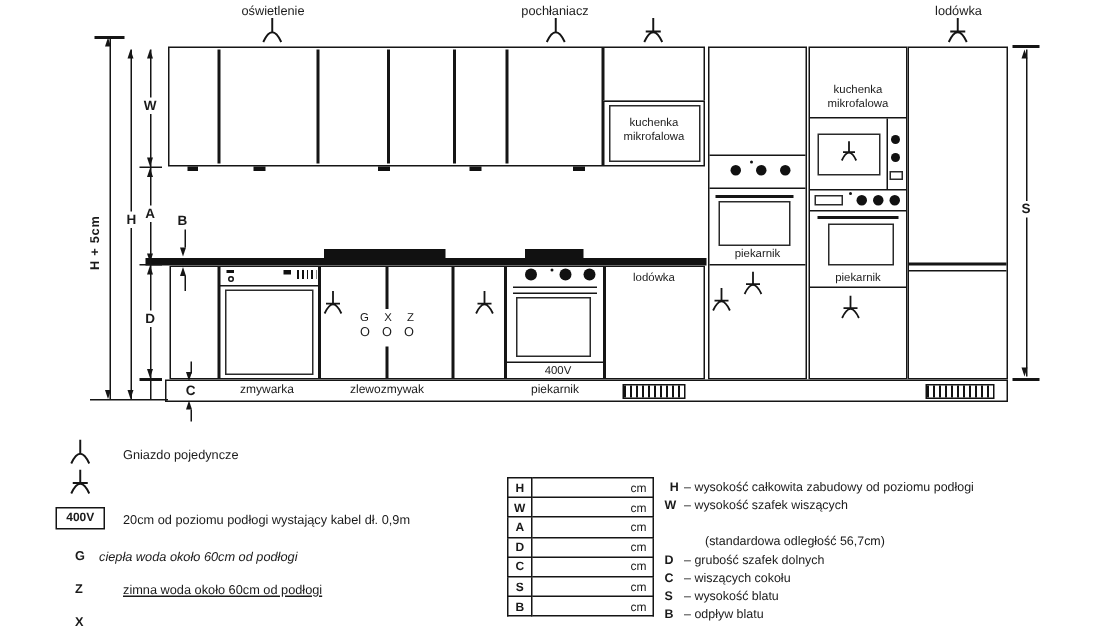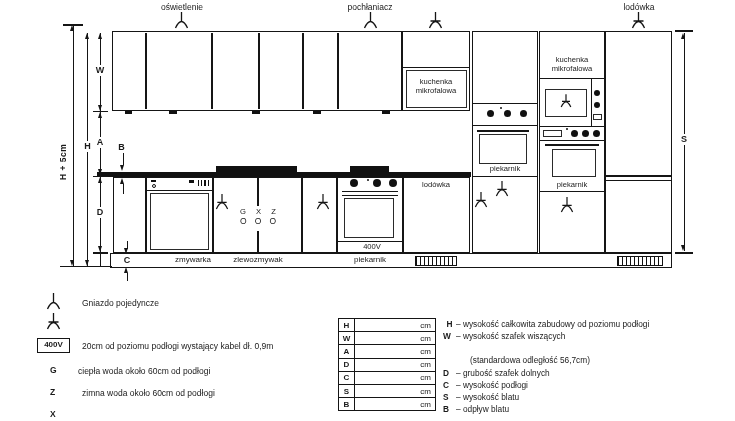--- a/index.html
+++ b/index.html
@@ -191,21 +191,21 @@
   <div class="dot" style="left:367px;top:179px;"></div>
   <div class="hl" style="left:342px;top:191px;width:56px;"></div>
   <div class="hl" style="left:342px;top:194.5px;width:56px;"></div>
   <div class="box1" style="left:344px;top:198px;width:50px;height:40px;border-width:1.4px;"></div>
   <div class="hl" style="left:338px;top:241px;width:64px;"></div>
   <div class="lbl small" style="left:352px;top:243px;width:40px;">400V</div>
 
   <div class="lbl small" style="left:404px;top:181px;width:64px;">lodówka</div>
 
   <div class="box" style="left:110px;top:253px;width:562px;height:15px;"></div>
-  <div class="lbl" style="left:145px;top:256px;width:66px;font-size:8px;text-align:right;">zmywarka</div>
+  <div class="lbl" style="left:145px;top:256px;width:66px;font-size:8px;">zmywarka</div>
   <div class="lbl" style="left:220px;top:256px;width:76px;font-size:8px;">zlewozmywak</div>
   <div class="lbl" style="left:337px;top:256px;width:66px;font-size:8px;">piekarnik</div>
   <div class="vent" style="left:415px;top:256px;width:42px;height:10px;"></div>
   <div class="vent" style="left:617px;top:256px;width:46px;height:10px;"></div>
 
   <div class="hl2" style="left:63px;top:24px;width:20px;"></div>
   <div class="vl" style="left:72.5px;top:25px;height:241px;"></div>
   <div class="arr up" style="left:70px;top:25px;"></div>
   <div class="arr down" style="left:70px;top:260px;"></div>
   <div class="hl" style="left:60px;top:266px;width:52px;"></div>
@@ -259,24 +259,24 @@
   <div class="abs" style="left:46px;top:313px;">
     <svg width="15" height="17" viewBox="0 0 15 17">
         <path d="M7.5 0 V9 M2.5 9 H12.5 M1.5 16 Q7.5 3 13.5 16" fill="none" stroke="#151515" stroke-width="1.3"></path>
       </svg>
   </div>
 
   <div class="abs" style="left:37px;top:338px;width:33px;height:15px;border:1.4px solid #151515;box-sizing:border-box;text-align:center;font-size:8px;font-weight:bold;line-height:12px;">400V</div>
   <div class="legrow" style="left:82px;top:342px;">20cm od poziomu podłogi wystający kabel dł. 0,9m</div>
 
   <div class="legrow key" style="left:50px;top:366px;">G</div>
-  <div class="legrow" style="left:78px;top:367px;">ciepła woda około 60cm od podłogi</div>
+  <div class="legrow" style="left:66px;top:367px;font-style:italic;">ciepła woda około 60cm od podłogi</div>
 
   <div class="legrow key" style="left:50px;top:388px;">Z</div>
-  <div class="legrow" style="left:82px;top:389px;">zimna woda około 60cm od podłogi</div>
+  <div class="legrow" style="left:82px;top:389px;text-decoration:underline;">zimna woda około 60cm od podłogi</div>
 
   <div class="legrow key" style="left:50px;top:410px;">X</div>
 
   <table class="dim" style="left:338px;top:318px;">
     <tbody>
         <tr>
           <td class="k">H</td>
           <td class="v">cm</td>
         </tr>
     <tr>
@@ -303,17 +303,17 @@
           <td class="k">B</td>
           <td class="v">cm</td>
         </tr>
   </tbody>
     </table>
 
   <div class="rleg" style="left:443px;top:320px;text-align:center;"><span class="key">H</span><span>–</span> <span>wysokość całkowita zabudowy od poziomu podłogi</span></div>
   <div class="rleg" style="left:443px;top:332px;"><span class="key">W</span><span>–</span> <span>wysokość szafek wiszących</span></div>
   <div class="rleg" style="left:470px;top:356px;">(standardowa odległość 56,7cm)</div>
   <div class="rleg" style="left:443px;top:369px;"><span class="key">D</span><span>–</span> <span>grubość szafek dolnych</span></div>
-  <div class="rleg" style="left:443px;top:381px;"><span class="key">C</span><span>–</span> <span>wysokość podłogi</span></div>
+  <div class="rleg" style="left:443px;top:381px;"><span class="key">C</span><span>–</span> <span>wiszących cokołu</span></div>
   <div class="rleg" style="left:443px;top:393px;"><span class="key">S</span><span>–</span> <span>wysokość blatu</span></div>
   <div class="rleg" style="left:443px;top:405px;"><span class="key">B</span><span>–</span> <span>odpływ blatu</span></div>
 
 </div>
 
 </body></html>

